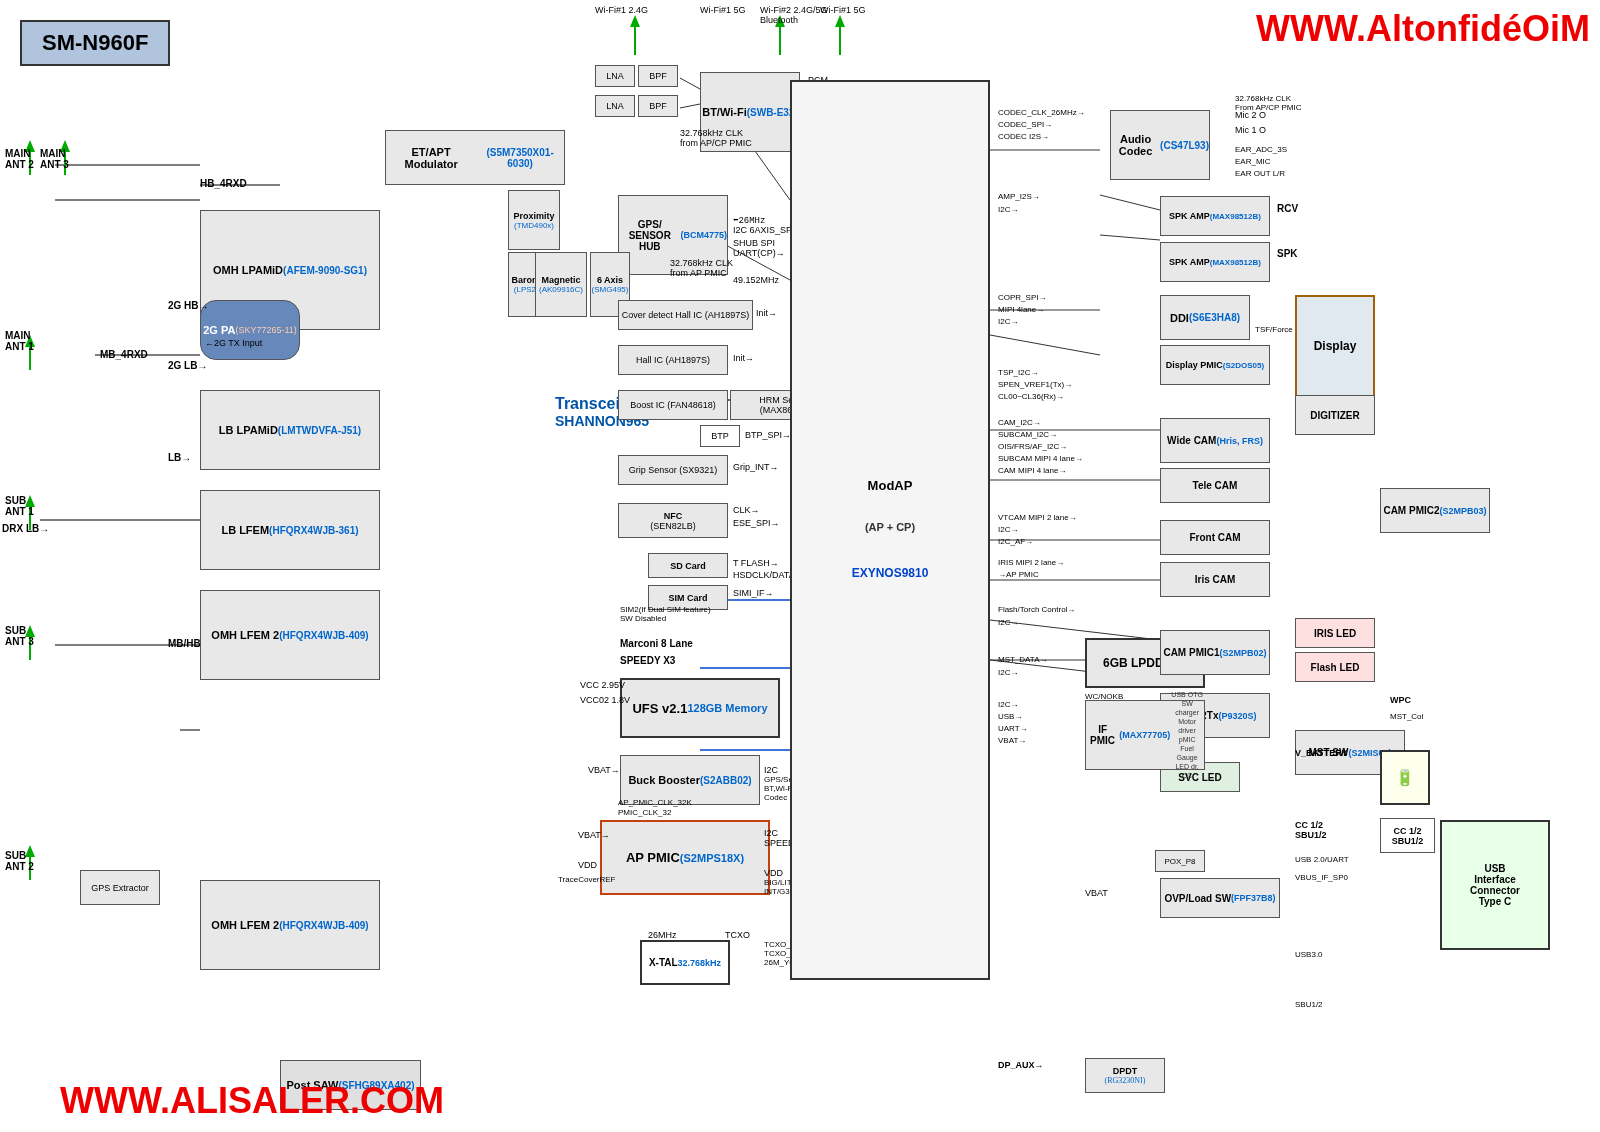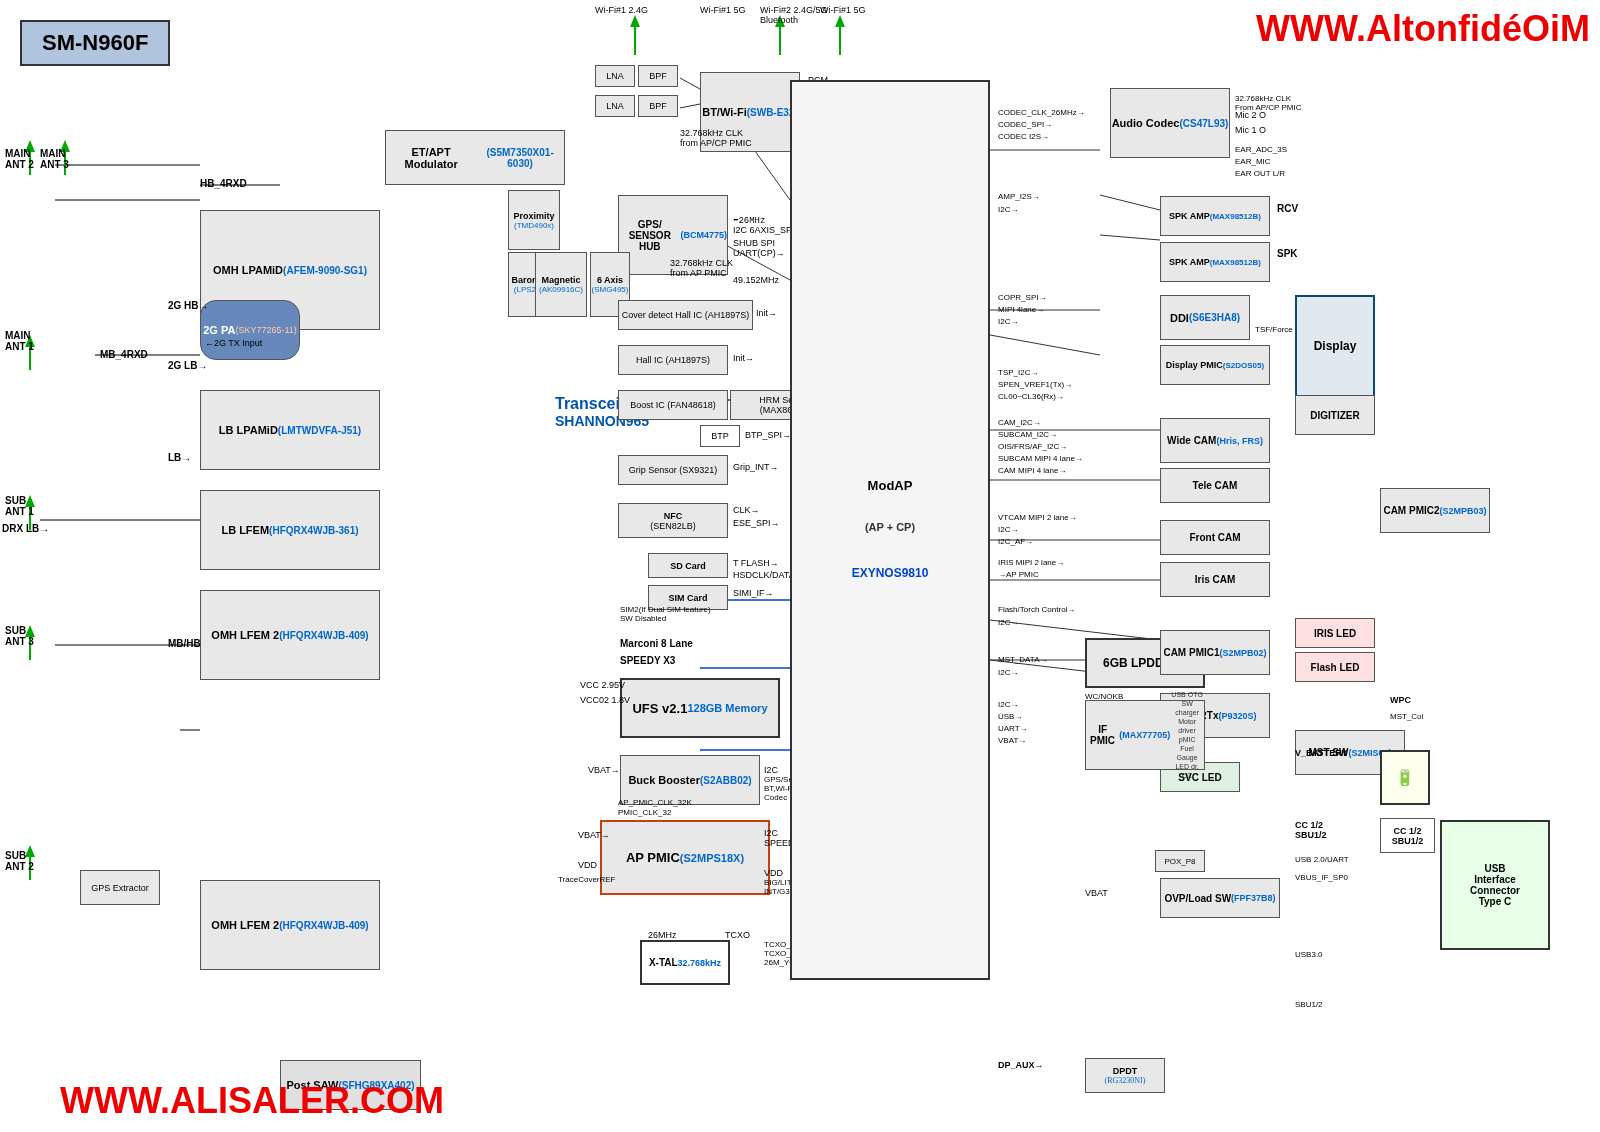--- a/index.html
+++ b/index.html
@@ -453,21 +453,21 @@
   <div class="main-ap">
     <div class="main-ap-title" style="top:45%;font-size:13px;font-weight:bold;position:absolute;left:50%;transform:translate(-50%,-50%);">ModAP</div>
     <div style="position:absolute;top:49%;left:50%;transform:translateX(-50%);font-size:11px;font-weight:bold;color:#333;">(AP + CP)</div>
     <div style="position:absolute;top:54%;left:50%;transform:translateX(-50%);font-size:12px;font-weight:bold;color:#0044cc;">EXYNOS9810</div>
   </div>
 
   <div class="block" style="left:1085px;top:638px;width:120px;height:50px;border:2px solid #333;">
     <div class="block-title" style="font-size:12px;">6GB LPDDR4X</div>
   </div>
 
-  <div class="block" style="left:1110px;top:88px;width:120px;height:70px;">
+  <div class="block" style="left:1110px;top:110px;width:100px;height:70px;">
     <div class="block-title">Audio Codec</div>
     <div class="block-subtitle">(CS47L93)</div>
   </div>
 
   <div class="label-text" style="left:998px;top:108px;font-size:8px;">CODEC_CLK_26MHz→</div>
   <div class="label-text" style="left:998px;top:120px;font-size:8px;">CODEC_SPI→</div>
   <div class="label-text" style="left:998px;top:132px;font-size:8px;">CODEC I2S→</div>
   <div class="label-text" style="left:1235px;top:145px;font-size:8px;">EAR_ADC_3S</div>
   <div class="label-text" style="left:1235px;top:157px;font-size:8px;">EAR_MIC</div>
   <div class="label-text" style="left:1235px;top:169px;font-size:8px;">EAR OUT L/R</div>
@@ -496,21 +496,21 @@
   <div class="block" style="left:1160px;top:295px;width:90px;height:45px;">
     <div class="block-title">DDI</div>
     <div class="block-subtitle">(S6E3HA8)</div>
   </div>
 
   <div class="block" style="left:1160px;top:345px;width:110px;height:40px;">
     <div class="block-title" style="font-size:9px;">Display PMIC</div>
     <div class="block-subtitle" style="font-size:8px;">(S2DOS05)</div>
   </div>
 
-  <div class="block" style="left:1295px;top:295px;width:80px;height:102px;background:#e0e8f0;border:2px solid #0c4a6e;align-items:center;">
+  <div class="block" style="left:1295px;top:295px;width:80px;height:102px;background:#e0e8f0;border:2px solid #a16207;align-items:center;">
     <div class="block-title" style="font-size:12px;font-weight:bold;">Display</div>
   </div>
 
   <div class="block" style="left:1295px;top:395px;width:80px;height:40px;background:#e8e8e8;">
     <div class="block-title" style="font-size:10px;">DIGITIZER</div>
   </div>
 
   <div class="label-text" style="left:998px;top:293px;font-size:8px;">COPR_SPI→</div>
   <div class="label-text" style="left:998px;top:305px;font-size:8px;">MIPI 4lane→</div>
   <div class="label-text" style="left:998px;top:317px;font-size:8px;">I2C→</div>

